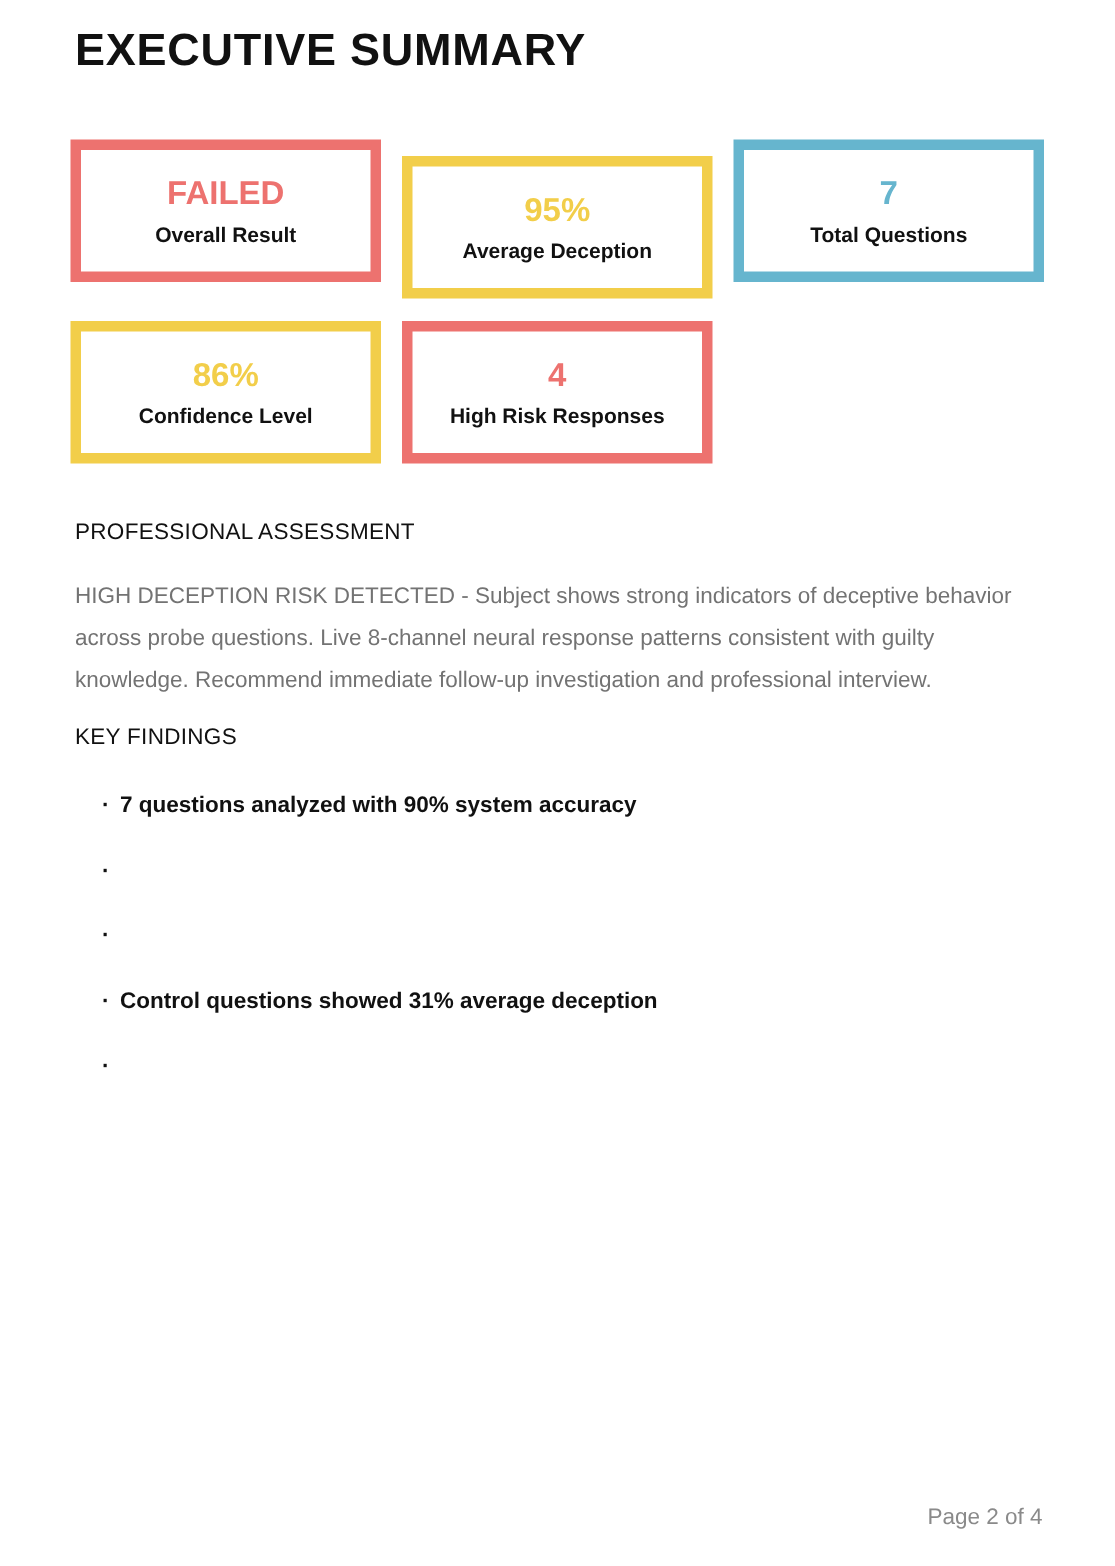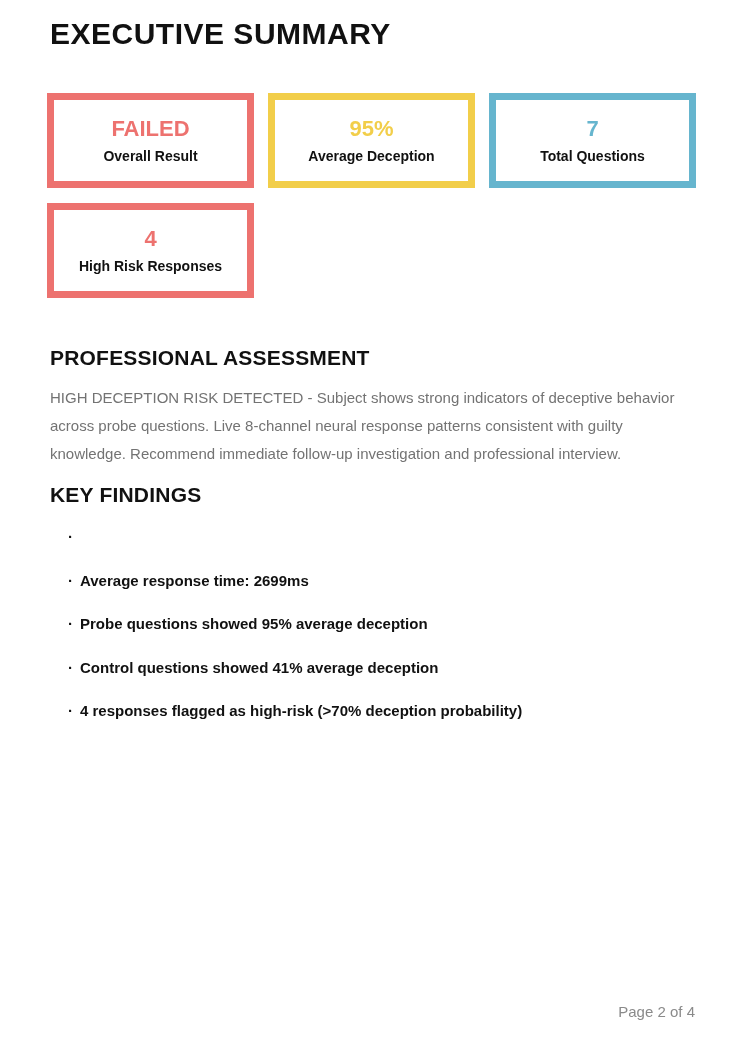--- a/index.html
+++ b/index.html
@@ -47,22 +47,22 @@
   }
   .card-label {
     font-size: 14px;
     font-weight: bold;
     color: #111;
     line-height: 1;
   }
   .section-heading {
     position: absolute;
     left: 50px;
-    font-size: 21px;
-    font-weight: bold;
+    font-size: 15px;
+    font-weight: normal;
     color: #111;
     letter-spacing: 0.2px;
   }
   .heading-assessment { top: 346px; }
   .assessment-body {
     position: absolute;
     left: 50px;
     top: 384px;
     width: 648px;
     font-size: 15px;
@@ -104,59 +104,61 @@
 
 <h1 class="page-title">EXECUTIVE SUMMARY</h1>
 
 <div class="cards-grid">
 
   <div class="stat-card" style="border-color: rgb(237, 114, 111);">
     <div class="card-value" style="color: rgb(237, 114, 111);">FAILED</div>
     <div class="card-label">Overall Result</div>
   </div>
 
-  <div class="stat-card" style="border-color: rgb(242, 206, 74);">
+  <div class="stat-card" style="border-color: rgb(242, 206, 74); margin-top: 11px;">
     <div class="card-value" style="color: rgb(242, 206, 74);">95%</div>
     <div class="card-label">Average Deception</div>
   </div>
 
   <div class="stat-card" style="border-color: rgb(102, 181, 206);">
     <div class="card-value" style="color: rgb(102, 181, 206);">7</div>
     <div class="card-label">Total Questions</div>
   </div>
 
 
+  <div class="stat-card" style="border-color: rgb(242, 206, 74);">
+    <div class="card-value" style="color: rgb(242, 206, 74);">86%</div>
+    <div class="card-label">Confidence Level</div>
+  </div>
 
   <div class="stat-card" style="border-color: rgb(237, 114, 111);">
     <div class="card-value" style="color: rgb(237, 114, 111);">4</div>
     <div class="card-label">High Risk Responses</div>
   </div>
 
 </div>
 
 <h2 class="section-heading heading-assessment">PROFESSIONAL ASSESSMENT</h2>
 <p class="assessment-body">HIGH DECEPTION RISK DETECTED - Subject shows strong indicators of deceptive behavior across probe questions. Live 8-channel neural response patterns consistent with guilty knowledge. Recommend immediate follow-up investigation and professional interview.</p>
 
 <h2 class="section-heading heading-findings">KEY FINDINGS</h2>
 
 <ul class="findings-list">
   <li class="finding-item">
     <span class="bullet-dot">·</span>
+    <span>7 questions analyzed with 90% system accuracy</span>
   </li>
   <li class="finding-item">
     <span class="bullet-dot">·</span>
-    <span>Average response time: 2699ms</span>
   </li>
   <li class="finding-item">
     <span class="bullet-dot">·</span>
-    <span>Probe questions showed 95% average deception</span>
   </li>
   <li class="finding-item">
     <span class="bullet-dot">·</span>
-    <span>Control questions showed 41% average deception</span>
+    <span>Control questions showed 31% average deception</span>
   </li>
   <li class="finding-item">
     <span class="bullet-dot">·</span>
-    <span>4 responses flagged as high-risk (&gt;70% deception probability)</span>
   </li>
 </ul>
 
 <div class="page-footer">Page 2 of 4</div>
 
 </body></html>

